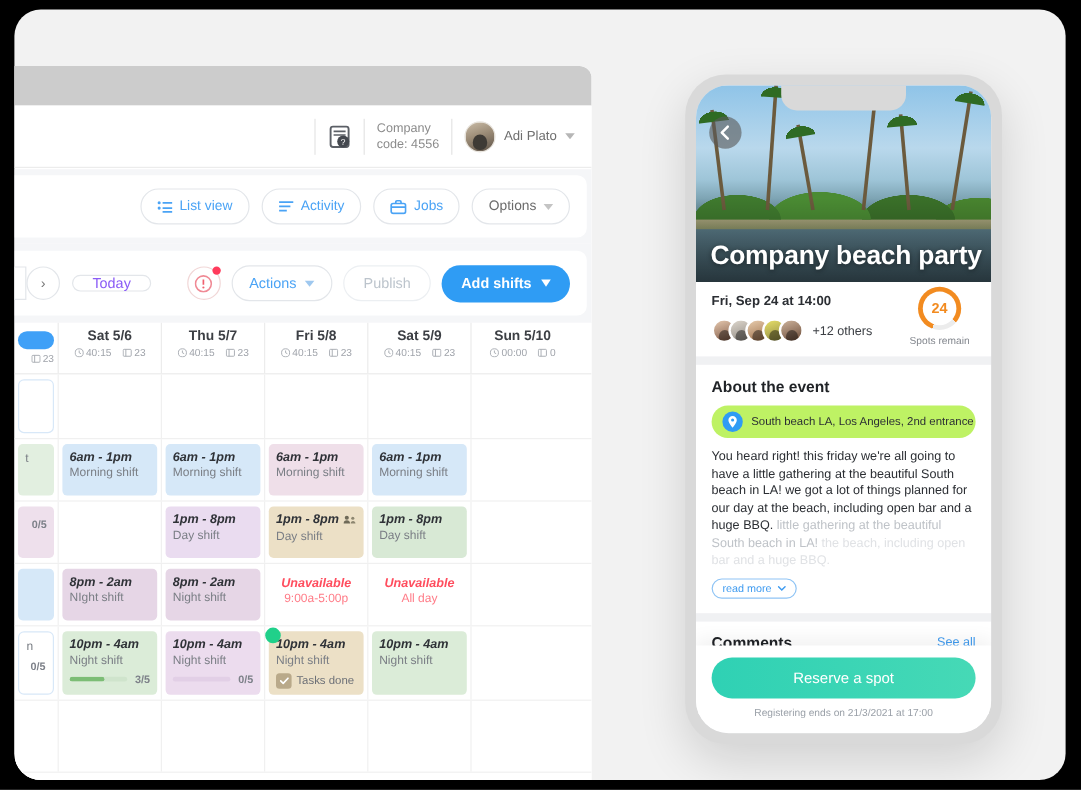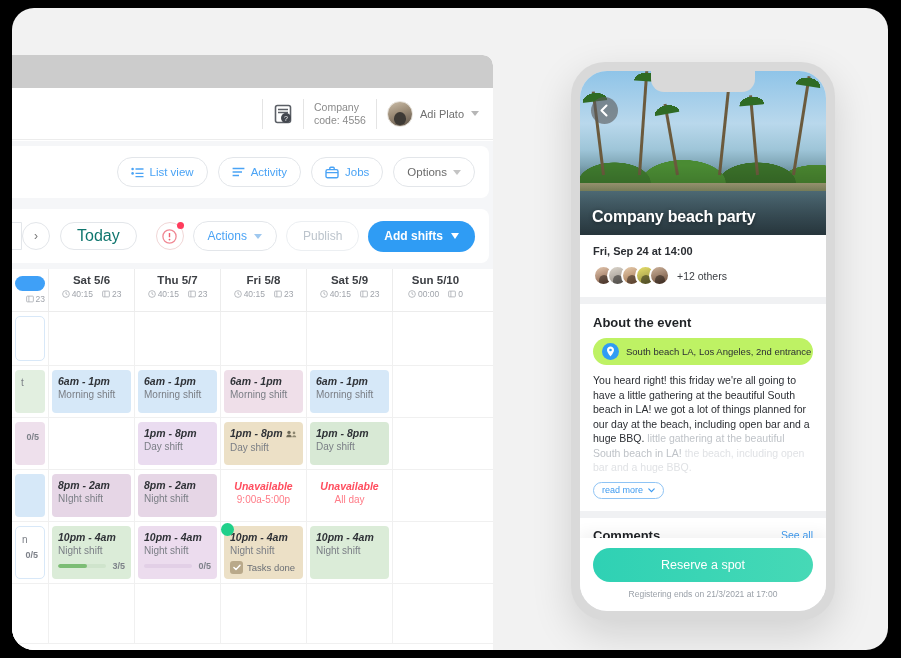--- a/index.html
+++ b/index.html
@@ -91,22 +91,22 @@
     display:flex; align-items:center; padding:0 14px 0 0;
   }
   .nav-arrows { display:flex; align-items:center; margin-left:-14px; }
   .nav-btn {
     width:28px; height:28px; border:1px solid #e3e6ea; border-radius:50%;
     display:flex;align-items:center;justify-content:center;
     font-size:12px;color:#777; background:#fff;
   }
   .nav-btn.left { border-radius:14px 0 0 14px; width:24px; }
   .today-btn {
-    height:28px; border:1px solid #e3e6ea; border-radius:16px;
-    display:flex;align-items:center;padding:0 16px;font-size:16px;color:#0f766e;
+    height:14px; border:1px solid #e3e6ea; border-radius:16px;
+    display:flex;align-items:center;padding:0 16px;font-size:12px;color:#8b5cf6;
     margin-left:10px; background:#fff;
   }
   .spacer { flex:1 1 auto; }
   .alert-btn {
     width:28px;height:28px;border:1px solid #f1d7d7;border-radius:50%;
     display:flex;align-items:center;justify-content:center;position:relative;
     margin-right:9px;
   }
   .alert-btn .dot { position:absolute; right:-1px; top:-1px; width:7px;height:7px;border-radius:50%;background:#ff3b5c; }
   .btn-actions {
@@ -190,21 +190,21 @@
                radial-gradient(ellipse 64px 34px at 72% 100%, #3a7029 0 60%, transparent 61%),
                radial-gradient(ellipse 60px 30px at 96% 100%, #48842f 0 60%, transparent 61%);
   }
   .palm { position:absolute; bottom:60px; width:3px; background:#6b5a3d; transform-origin:bottom center; }
   .palm::before {
     content:""; position:absolute; top:-16px; left:-17px; width:38px; height:26px;
     background:radial-gradient(ellipse 19px 13px at 50% 100%, #2f6b24 0 65%, transparent 66%);
   }
   #hero .title {
     position:absolute; left:12px; bottom:9px; z-index:3;
-    font-size:16px; font-weight:bold; color:#fff; letter-spacing:-0.2px;
+    font-size:22px; font-weight:bold; color:#fff; letter-spacing:-0.2px;
     text-shadow:0 1px 4px rgba(0,0,0,0.45);
   }
   #hero .shade { position:absolute; left:0; right:0; bottom:0; height:70px;
     background:linear-gradient(transparent,rgba(0,0,0,0.45)); z-index:2; }
   #backbtn {
     position:absolute; left:11px; top:26px; z-index:6;
     width:27px;height:27px;border-radius:50%;background:rgba(90,90,90,0.62);
     display:flex;align-items:center;justify-content:center;
   }
   
@@ -660,20 +660,26 @@
       <div id="card1">
         <div class="ev-date">Fri, Sep 24 at 14:00</div>
         <div class="faces">
           <div class="face" style="background:linear-gradient(160deg,#e6c9b0,#7b5542)"></div>
           <div class="face" style="background:linear-gradient(160deg,#ded7cd,#8d8780)"></div>
           <div class="face" style="background:linear-gradient(160deg,#e8cdae,#9a6c47)"></div>
           <div class="face" style="background:linear-gradient(160deg,#e8e06a,#8a8540)"></div>
           <div class="face" style="background:linear-gradient(160deg,#cdb39c,#6b4b38)"></div>
           <div class="others">+12 others</div>
         </div>
+        <div id="spots">
+          <div class="ring">
+            <div class="inner">24</div>
+          </div>
+          <div class="spots-lbl">Spots remain</div>
+        </div>
       </div>
 
       <div id="card2">
         <div class="sec-title">About the event</div>
         <div class="loc">
           <span class="pin">
             <svg width="9" height="11" viewBox="0 0 9 11">
               <path d="M4.5 0.6C2.6.6 1 2.1 1 4c0 2.5 3.5 6.4 3.5 6.4S8 6.5 8 4c0-1.9-1.6-3.4-3.5-3.4z" fill="#fff"></path>
               <circle cx="4.5" cy="4" r="1.3" fill="#2f9cf4"></circle>
             </svg>

